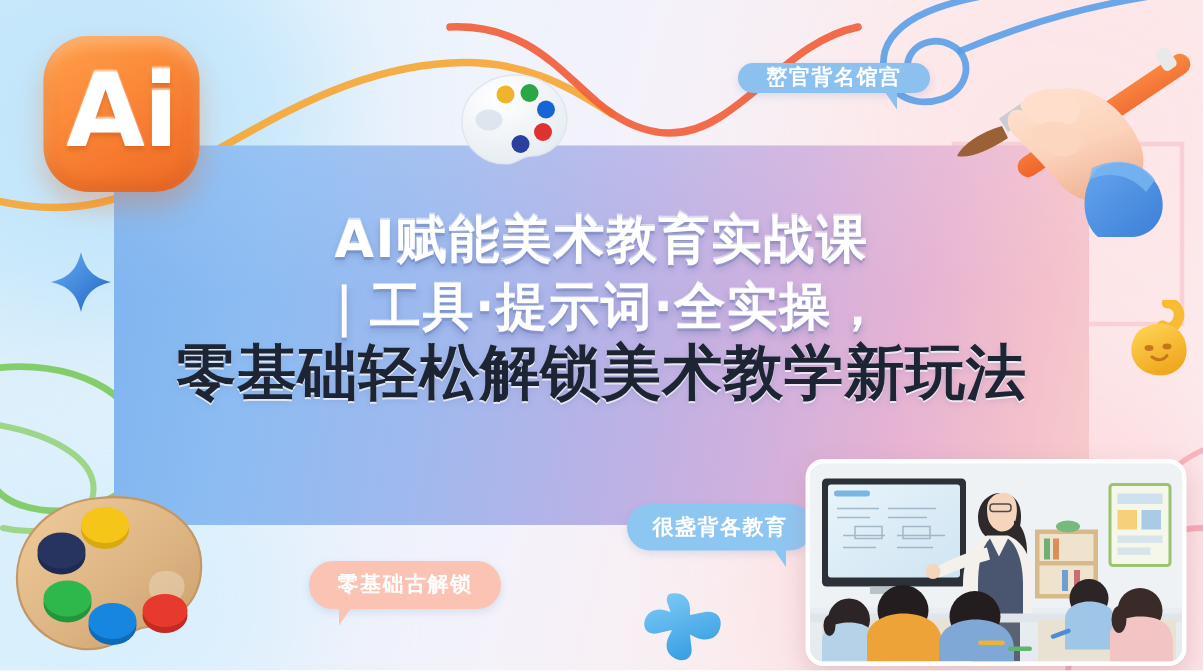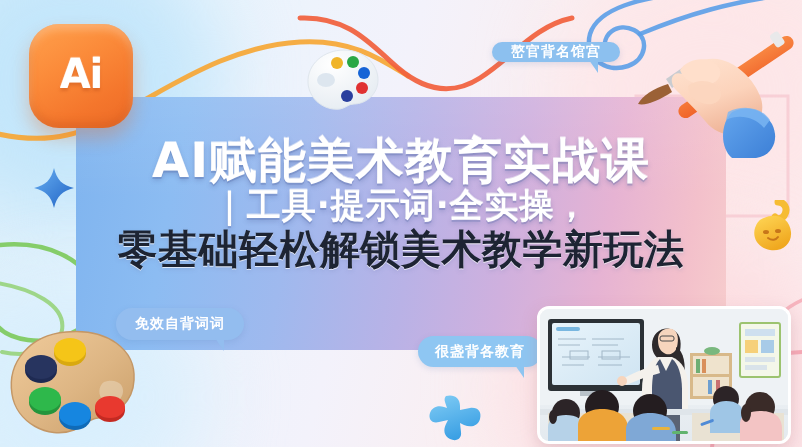--- a/index.html
+++ b/index.html
@@ -40,21 +40,21 @@
     text-align:center;z-index:14;
     font-family:"DejaVu Sans","Liberation Sans",sans-serif;
   }
   .hl-line{
     font-weight:bold;color:#ffffff;letter-spacing:1px;white-space:nowrap;
     text-shadow:
       0 2px 0 rgba(90,110,170,.30),
       0 3px 5px rgba(70,90,150,.32),
       0 -1px 0 rgba(255,255,255,.55);
   }
-  .hl-line.l1{font-size:48px;line-height:44px;}
+  .hl-line.l1{font-size:34px;line-height:44px;}
   .hl-line.l2{font-size:34px;line-height:46px;}
   .hl-line.l3{
     font-size:40px;line-height:42px;letter-spacing:0.5px;
     color:#1d2433;
     text-shadow:0 1px 0 rgba(255,255,255,.70),0 2px 4px rgba(120,130,180,.28);
   }
 
   
   .badge{
     position:absolute;z-index:16;
@@ -90,21 +90,21 @@
   
   #ai-logo{
     position:absolute;left:29px;top:24px;width:104px;height:104px;z-index:18;
     border-radius:30px;
     background:linear-gradient(150deg,#ffa14d 0%,#fb8b3a 38%,#f4762c 72%,#ec6a26 100%);
     box-shadow:0 10px 18px rgba(226,110,40,.32),inset 0 -5px 10px rgba(190,78,22,.35),inset 0 5px 9px rgba(255,205,160,.55);
     display:flex;align-items:center;justify-content:center;
   }
   #ai-logo .ai-txt{
     font-family:"DejaVu Sans","Liberation Sans",sans-serif;
-    font-size:40px;font-weight:bold;color:#fff;letter-spacing:-1px;
+    font-size:68px;font-weight:bold;color:#fff;letter-spacing:-1px;
     text-shadow:0 3px 3px rgba(190,80,25,.38),0 -1px 1px rgba(255,255,255,.6);
     transform:translateY(-2px);
   }
 
   
   #palette-white{position:absolute;left:304px;top:46px;width:78px;height:66px;z-index:12;}
 
   
   #palette-wood{position:absolute;left:4px;top:326px;width:136px;height:118px;z-index:17;}
 
@@ -159,26 +159,26 @@
   <div id="headline">
     <div class="hl-line l1">AI赋能美术教育实战课</div>
     <div class="hl-line l2">｜工具·提示词·全实操，</div>
     <div class="hl-line l3">零基础轻松解锁美术教学新玩法</div>
   </div>
 
   <div class="badge blue" id="badge-top">
     <span>嶅官背名馆宫</span>
     <span class="tail"></span>
   </div>
-  <div class="badge blue2" id="badge-left">
-    <span>免效自背词词</span>
-    <span class="tail"></span>
-  </div>
   <div class="badge blue3" id="badge-mid">
     <span>很盏背各教育</span>
+    <span class="tail"></span>
+  </div>
+  <div class="badge pink" id="badge-pink">
+    <span>零基础古解锁</span>
     <span class="tail"></span>
   </div>
 
   <div id="ai-logo">
     <span class="ai-txt">Ai</span>
   </div>
 
   <svg id="palette-white" viewBox="0 0 78 66">
     <defs>
       <radialGradient id="wpg" cx="35%" cy="25%" r="80%">

